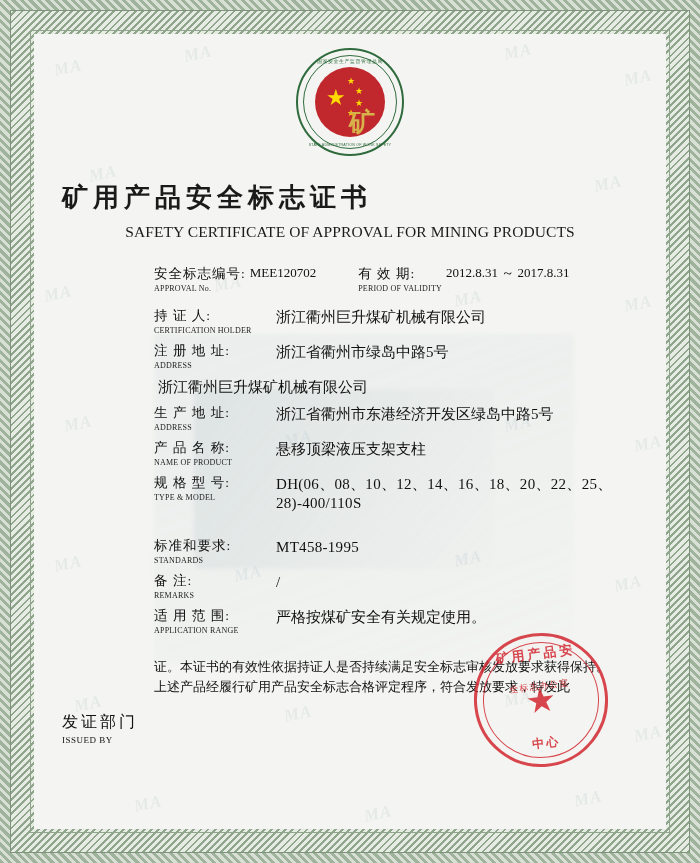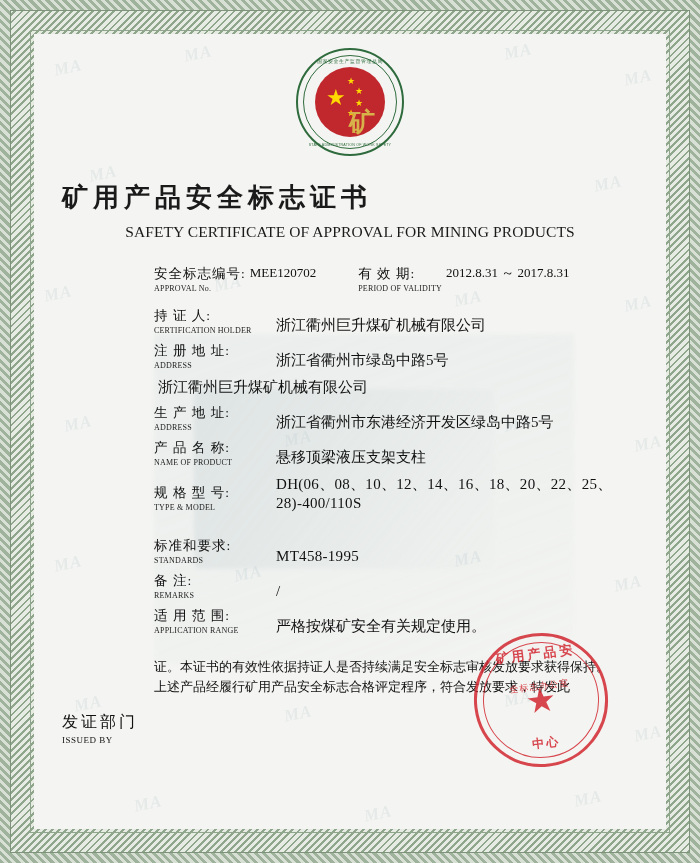--- a/index.html
+++ b/index.html
@@ -197,21 +197,21 @@
   .top-row .grp2 { margin-left: 42px; }
 
   
   .fields {
     margin-top: 14px;
     padding-left: 92px;
     padding-right: 14px;
   }
   .field {
     display: flex;
-    align-items: flex-end;
+    align-items: flex-start;
     margin-bottom: 7px;
   }
   .field .lbl { width: 118px; }
   .field .lbl .cn {
     display: flex;
     justify-content: space-between;
     font-size: 13.5px;
   }
   .field .val { flex: 1; font-size: 15px; padding-top: 1px; }
   .field .val.mono {

